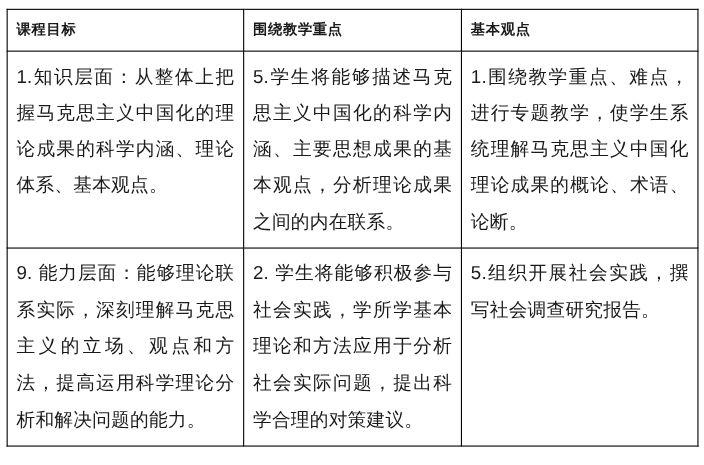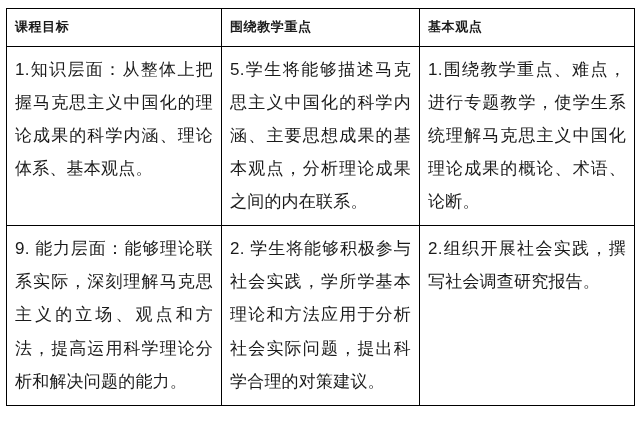--- a/index.html
+++ b/index.html
@@ -97,18 +97,18 @@
         </td>
       </tr>
       <tr class="body-row">
         <td>
           <span class="cell-text">9. 能力层面：能够理论联系实际，深刻理解马克思主义的立场、观点和方法，提高运用科学理论分析和解决问题的能力。</span>
         </td>
         <td>
           <span class="cell-text">2. 学生将能够积极参与社会实践，学所学基本理论和方法应用于分析社会实际问题，提出科学合理的对策建议。</span>
         </td>
         <td>
-          <span class="cell-text">2.组织开展社会实践，撰写社会调查研究报告。</span>
+          <span class="cell-text">5.组织开展社会实践，撰写社会调查研究报告。</span>
         </td>
       </tr>
     </tbody>
   </table>
 </div>
 
 </body></html>

